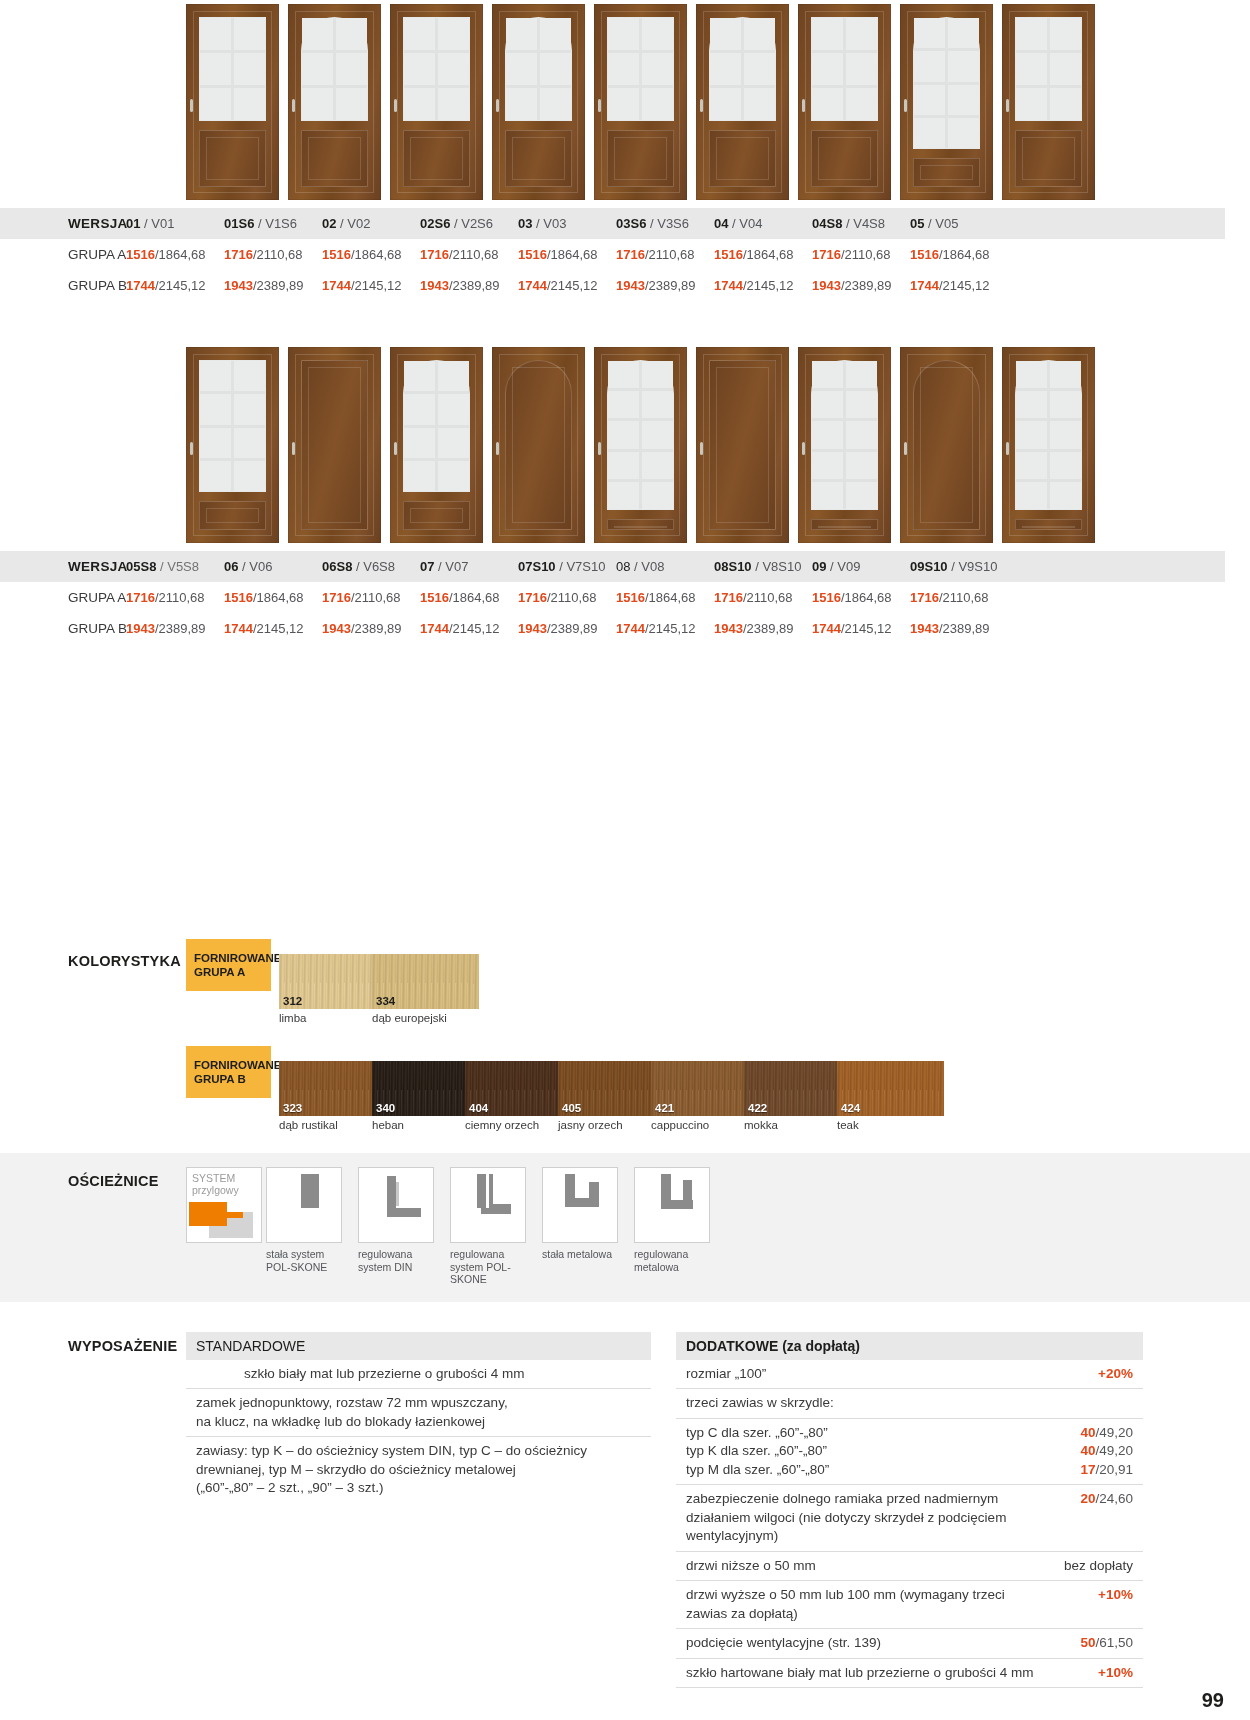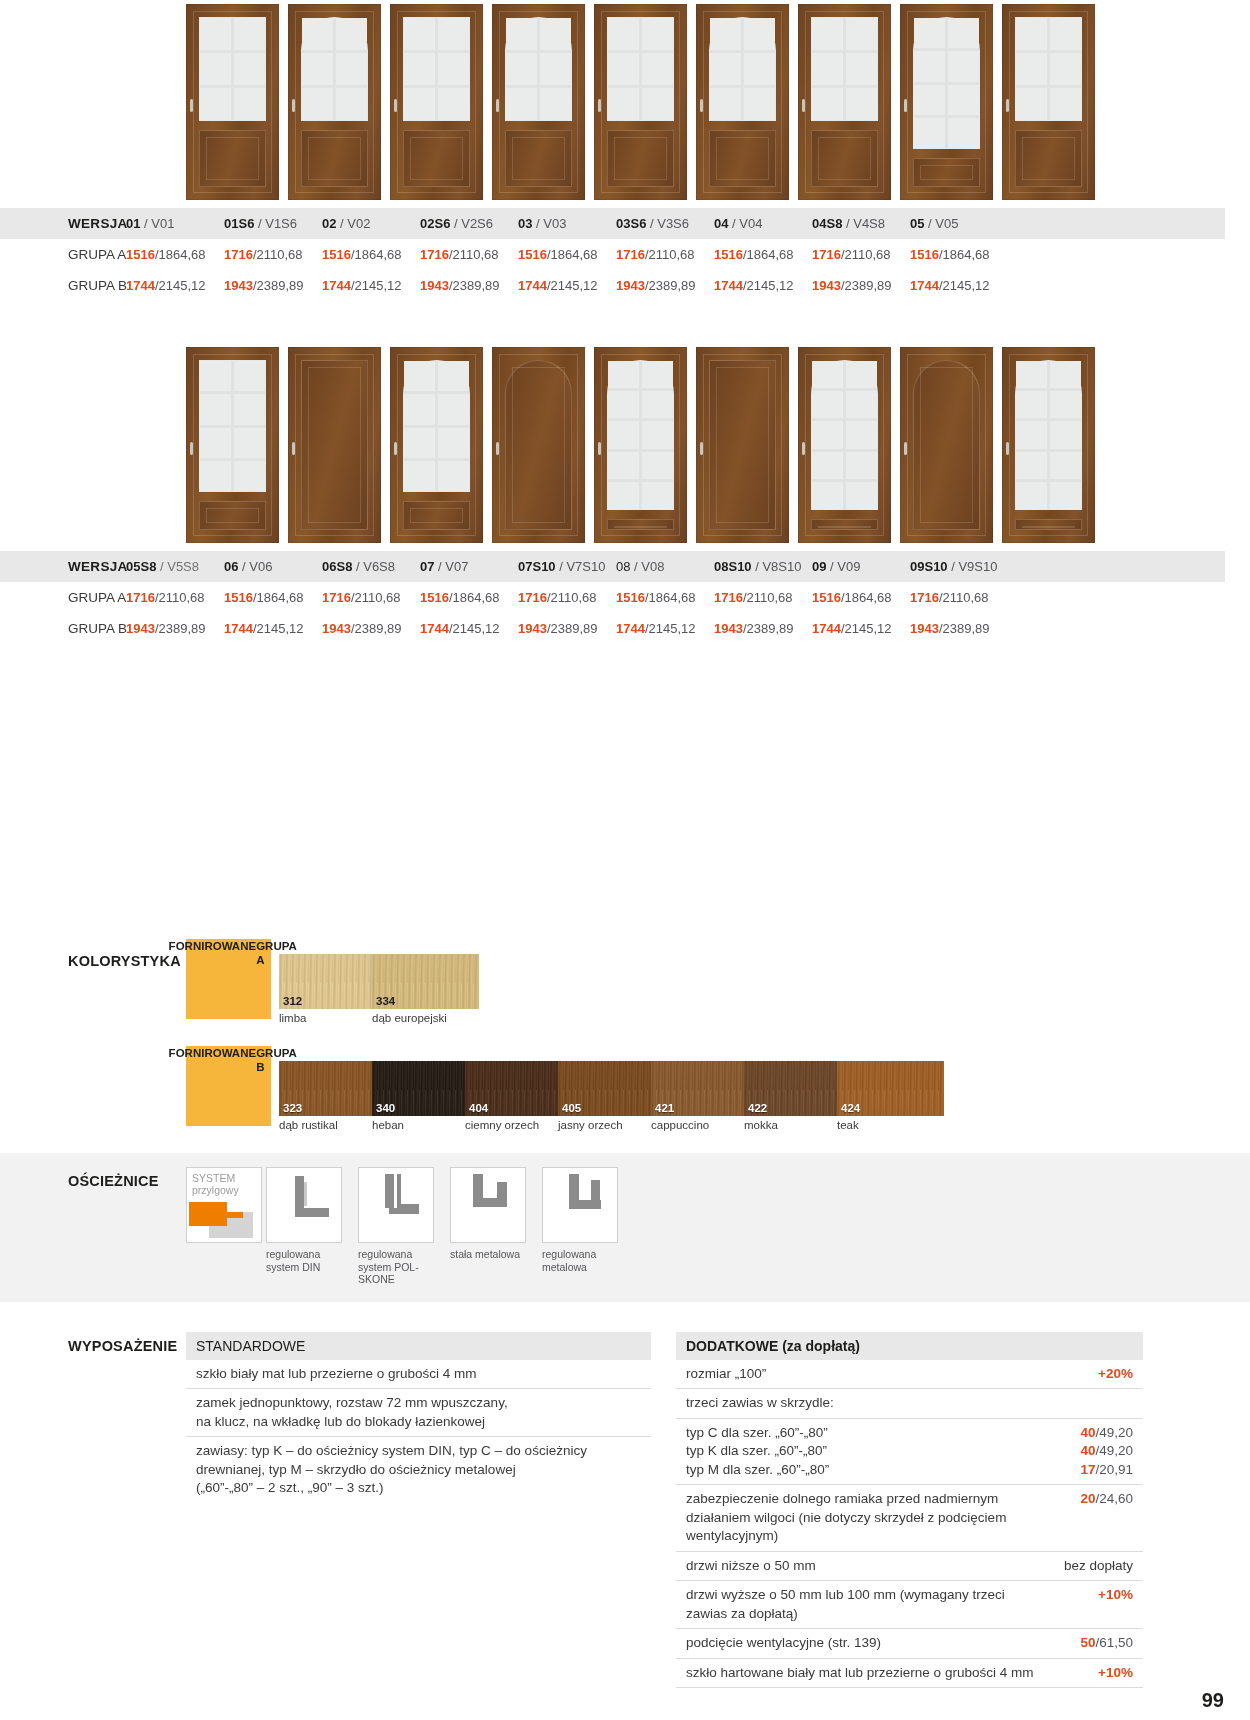--- a/index.html
+++ b/index.html
@@ -66,23 +66,23 @@
   .spec-row .cell.v { font-size:13px; }
 
   
   .sec-label {
     font-weight:bold; font-size:14.5px; color:#1d1d1b; letter-spacing:.2px;
   }
 
   
   .kol { position:relative; padding-left:68px; }
   .grp-tag {
-    width:85px; height:80px; background:#f6b63c;
+    width:85px; height:52px; background:#f6b63c;
     color:#1d1d1b; font-weight:bold; font-size:11.5px; line-height:14px;
-    display:flex; flex-direction:row; justify-content:center; padding-left:8px;
+    display:flex; flex-direction:column; justify-content:center; padding-left:8px;
   }
   .sw { width:85px; }
   .sw .chip {
     width:107px; height:55px; position:relative; overflow:hidden;
   }
   .sw .chip .num {
     position:absolute; left:4px; bottom:2px; color:#ffffff;
     font-weight:bold; font-size:11.5px; text-shadow:0 1px 1px rgba(0,0,0,.5);
   }
   .sw .chip.lightnum .num { color:#1d1d1b; text-shadow:none; }
@@ -559,20 +559,26 @@
       <div class="sec-label" style="width:118px; padding-top:6px;">OŚCIEŻNICE</div>
       <div style="display:flex; gap:4px; align-items:flex-start;" id="frames">
           <div>
             <div class="sys-box"><div class="txt"><span>SYSTEM</span><br><span>przylgowy</span></div><svg width="74" height="74" viewBox="0 0 74 74">
                 <path d="M2 34 L40 34 L40 44 L56 44 L56 58 L2 58 Z" fill="#ef7d00"></path>
                 <path d="M22 58 L40 58 L40 50 L56 50 L56 44 L66 44 L66 70 L22 70 Z" fill="#d4d4d4"></path>
               </svg></div>
           </div>
           <div>
             <div class="frame-box"><svg width="74" height="74" viewBox="0 0 74 74">
+                <rect x="34" y="6" width="18" height="34" fill="#8b8b8b"></rect>
+              </svg></div>
+            <div class="frame-cap"><span>stała system</span><br><span>POL-SKONE</span></div>
+          </div>
+          <div>
+            <div class="frame-box"><svg width="74" height="74" viewBox="0 0 74 74">
                 <rect x="28" y="8" width="9" height="38" fill="#8b8b8b"></rect>
                 <rect x="28" y="40" width="34" height="9" fill="#8b8b8b"></rect>
                 <rect x="37" y="14" width="3" height="24" fill="#c9c9c9"></rect>
               </svg></div>
             <div class="frame-cap"><span>regulowana</span><br><span>system DIN</span></div>
           </div>
           <div>
             <div class="frame-box"><svg width="74" height="74" viewBox="0 0 74 74">
                 <rect x="26" y="6" width="16" height="34" fill="#8b8b8b"></rect>
                 <rect x="30" y="36" width="30" height="10" fill="#8b8b8b"></rect>
@@ -600,21 +606,21 @@
     </div>
   </div>
 
   <div style="margin-top:30px;">
     <div class="eq-wrap">
       <div class="sec-label" style="width:118px; padding-top:6px;">WYPOSAŻENIE</div>
       <div class="eq-col" style="width:465px;">
         <div class="eq-head">STANDARDOWE</div>
         <div id="stdItems">
             <div class="eq-item">
-              <div style="white-space: pre-line;">szkło biały mat lub przezierne o grubości 4 mm</div>
+              <div style="white-space: pre-line; margin-left: 48px;">szkło biały mat lub przezierne o grubości 4 mm</div>
             </div>
             <div class="eq-item">
               <div style="white-space: pre-line;">zamek jednopunktowy, rozstaw 72 mm wpuszczany,
 na klucz, na wkładkę lub do blokady łazienkowej</div>
             </div>
             <div class="eq-item nb">
               <div style="white-space: pre-line;">zawiasy: typ K – do ościeżnicy system DIN, typ C – do ościeżnicy
 drewnianej, typ M – skrzydło do ościeżnicy metalowej
 („60”-„80” – 2 szt., „90” – 3 szt.)</div>
             </div>

